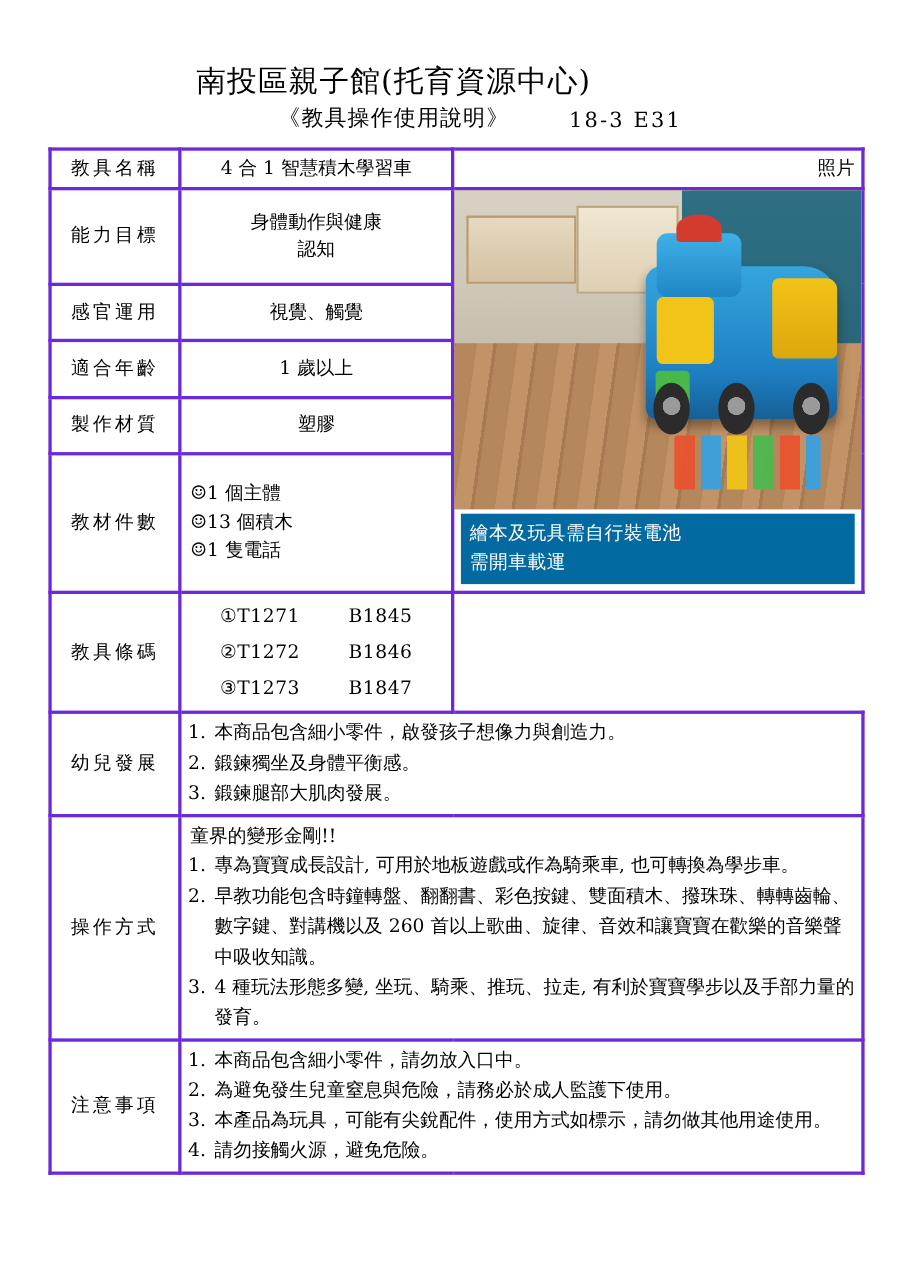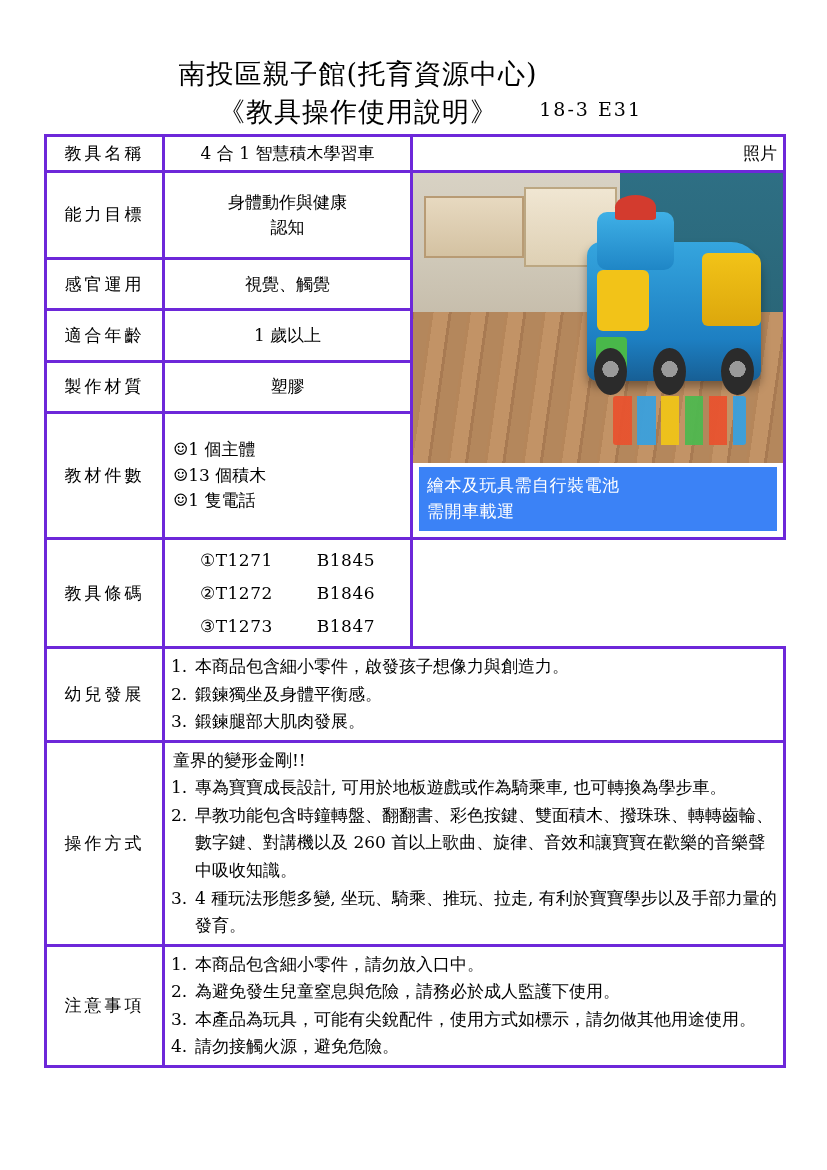--- a/index.html
+++ b/index.html
@@ -29,26 +29,26 @@
     margin-top: 16px;
     font-family: "DejaVu Serif", "Liberation Serif", serif;
   }
   .subtitle-row {
     position: relative;
     height: 34px;
     margin-top: 2px;
   }
   .subtitle {
     text-align: center;
-    font-size: 27px;
+    font-size: 20px;
     letter-spacing: 1px;
   }
   .code-right {
     position: absolute;
-    right: 30px;
+    right: 52px;
     top: 4px;
     font-size: 19px;
     font-family: "DejaVu Serif", "Liberation Serif", serif;
     letter-spacing: 2px;
   }
   table.doc {
     border-collapse: collapse;
     width: 739px;
     margin: 6px auto 0 auto;
     table-layout: fixed;
@@ -216,21 +216,21 @@
         #e8532f 0 14%, transparent 14% 18%,
         #3aa0dd 18% 32%, transparent 32% 36%,
         #f0c419 36% 50%, transparent 50% 54%,
         #4fb84f 54% 68%, transparent 68% 72%,
         #e8532f 72% 86%, transparent 86% 90%,
         #3aa0dd 90% 100%);
     border-radius: 3px;
     opacity: .95;
   }
   .note-box {
-    background: #3b82f6;
+    background: #0369a1;
     color: #ffffff;
     font-size: 17px;
     line-height: 1.55;
     padding: 5px 8px 7px 8px;
     margin: 4px 6px 6px 6px;
     letter-spacing: .5px;
   }
   ul.plain {
     list-style: none;
     margin: 0;

